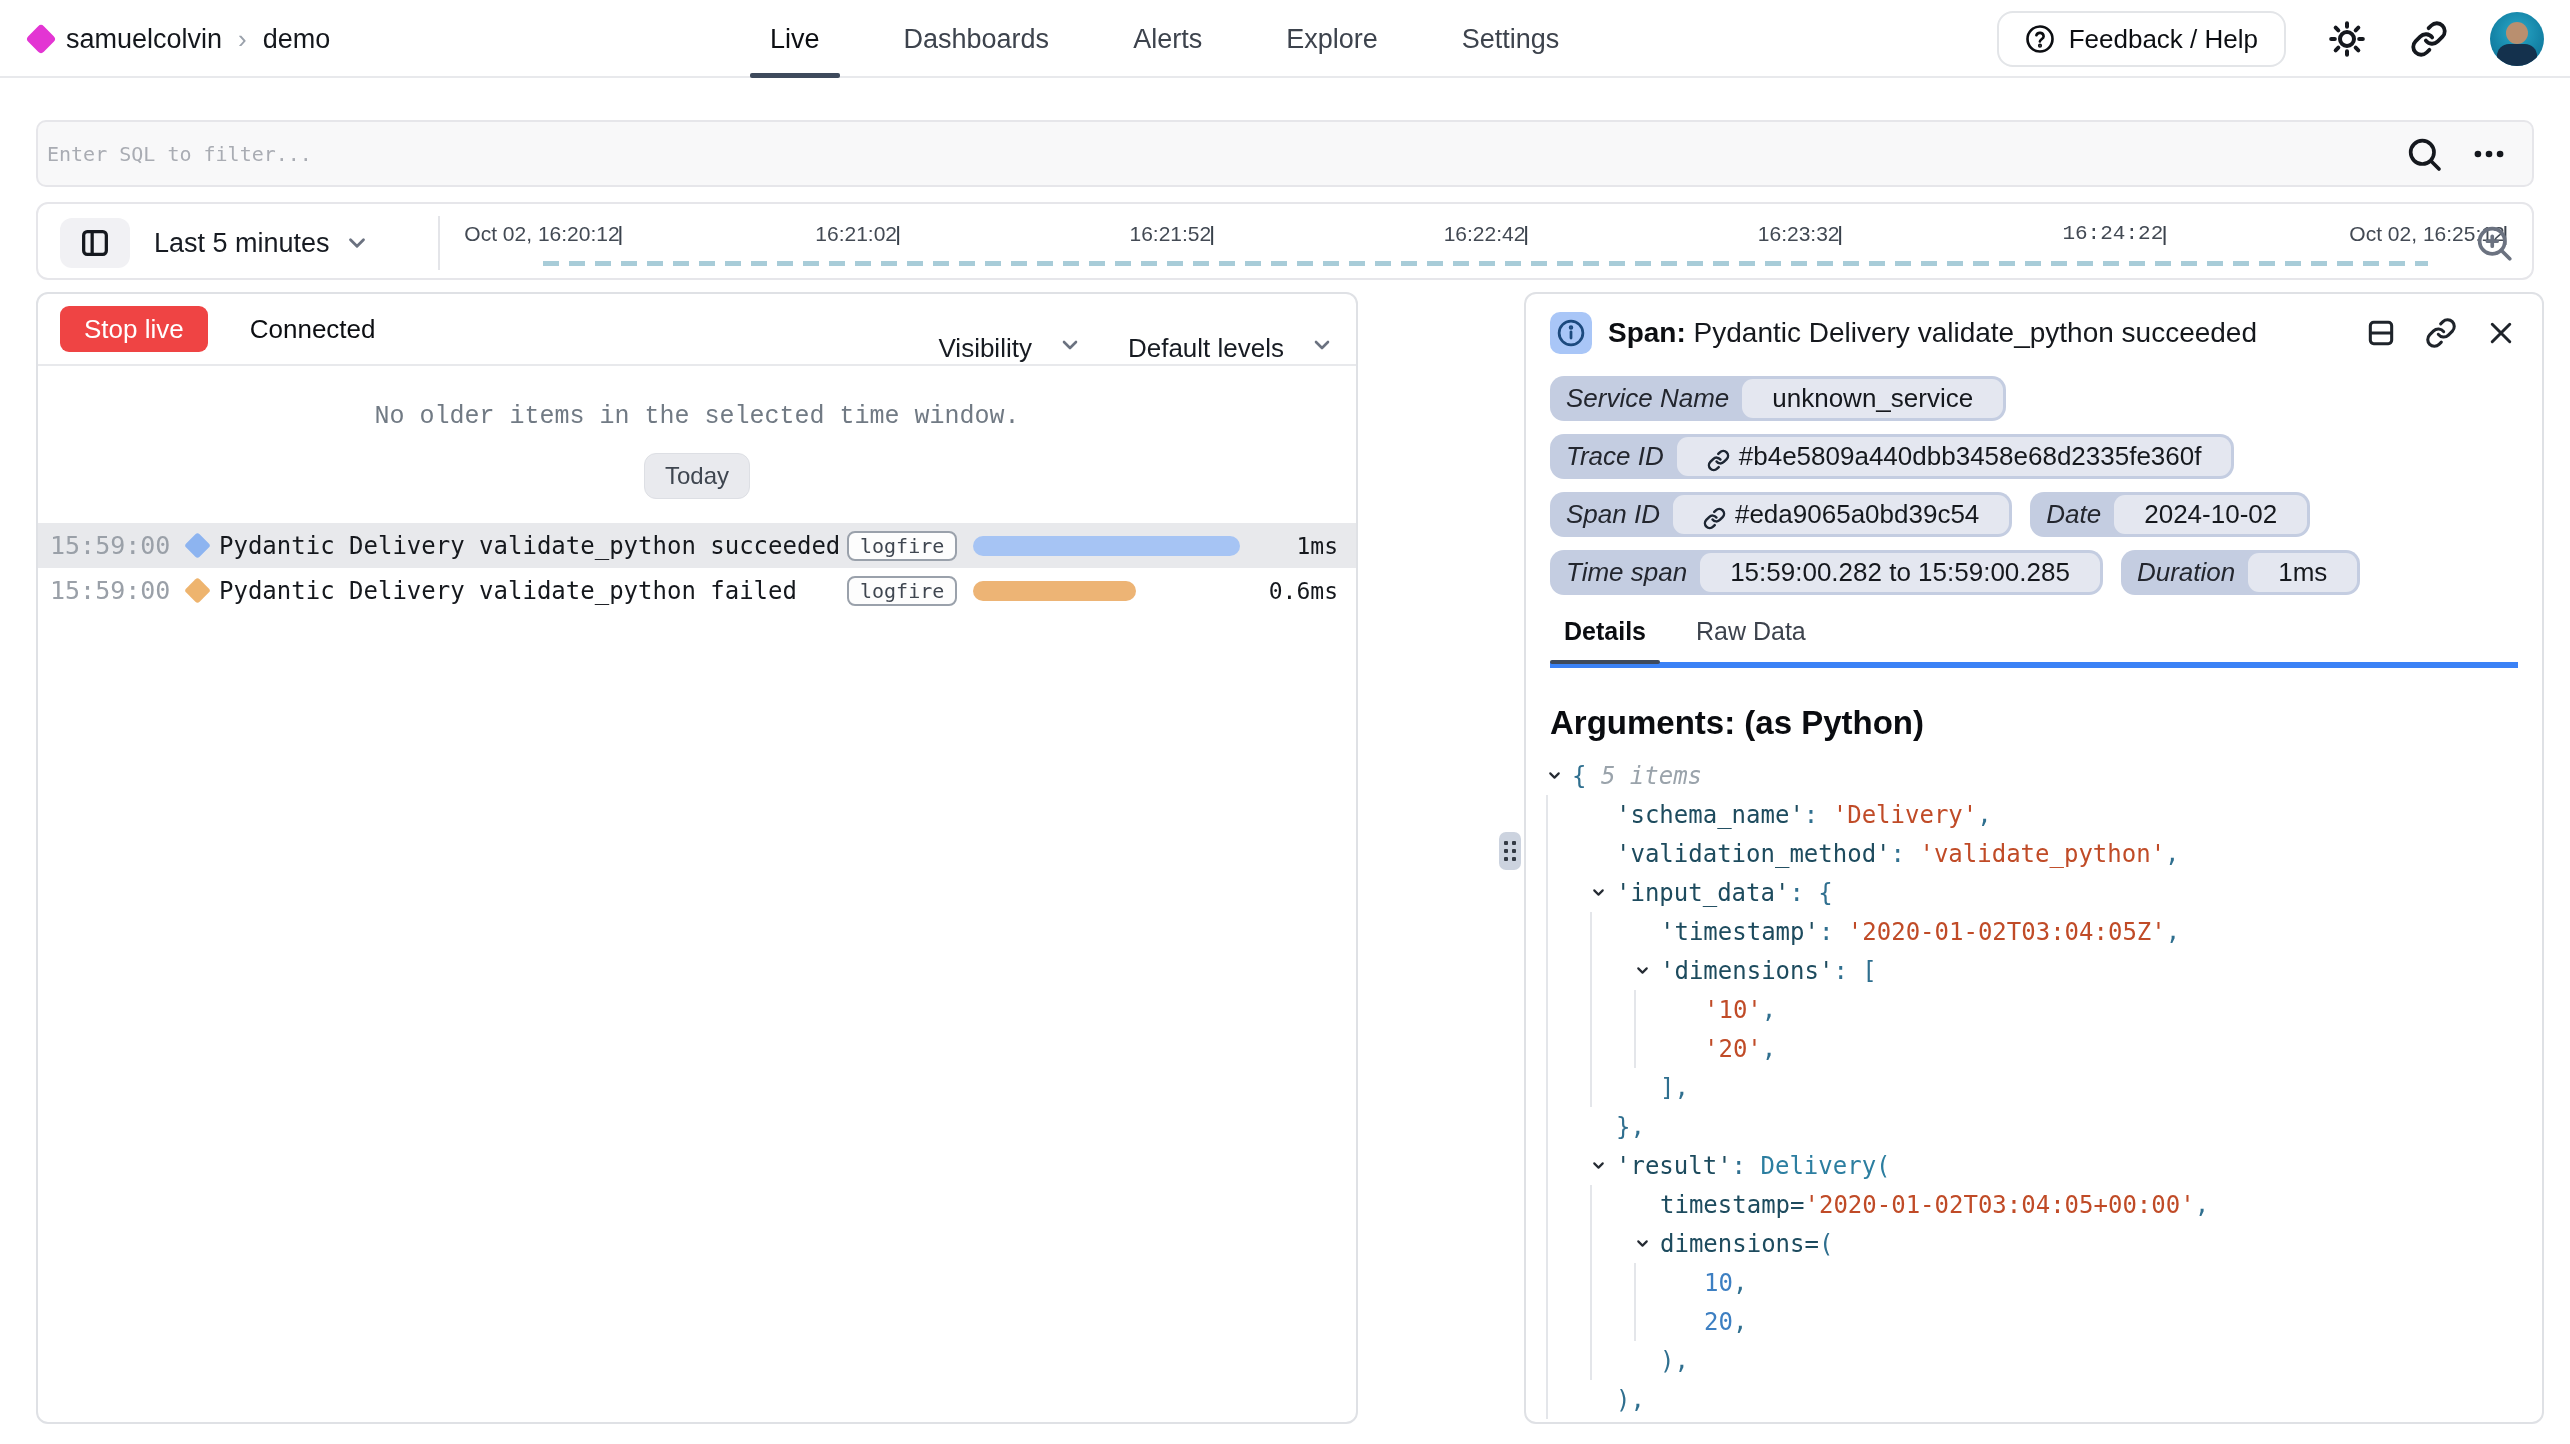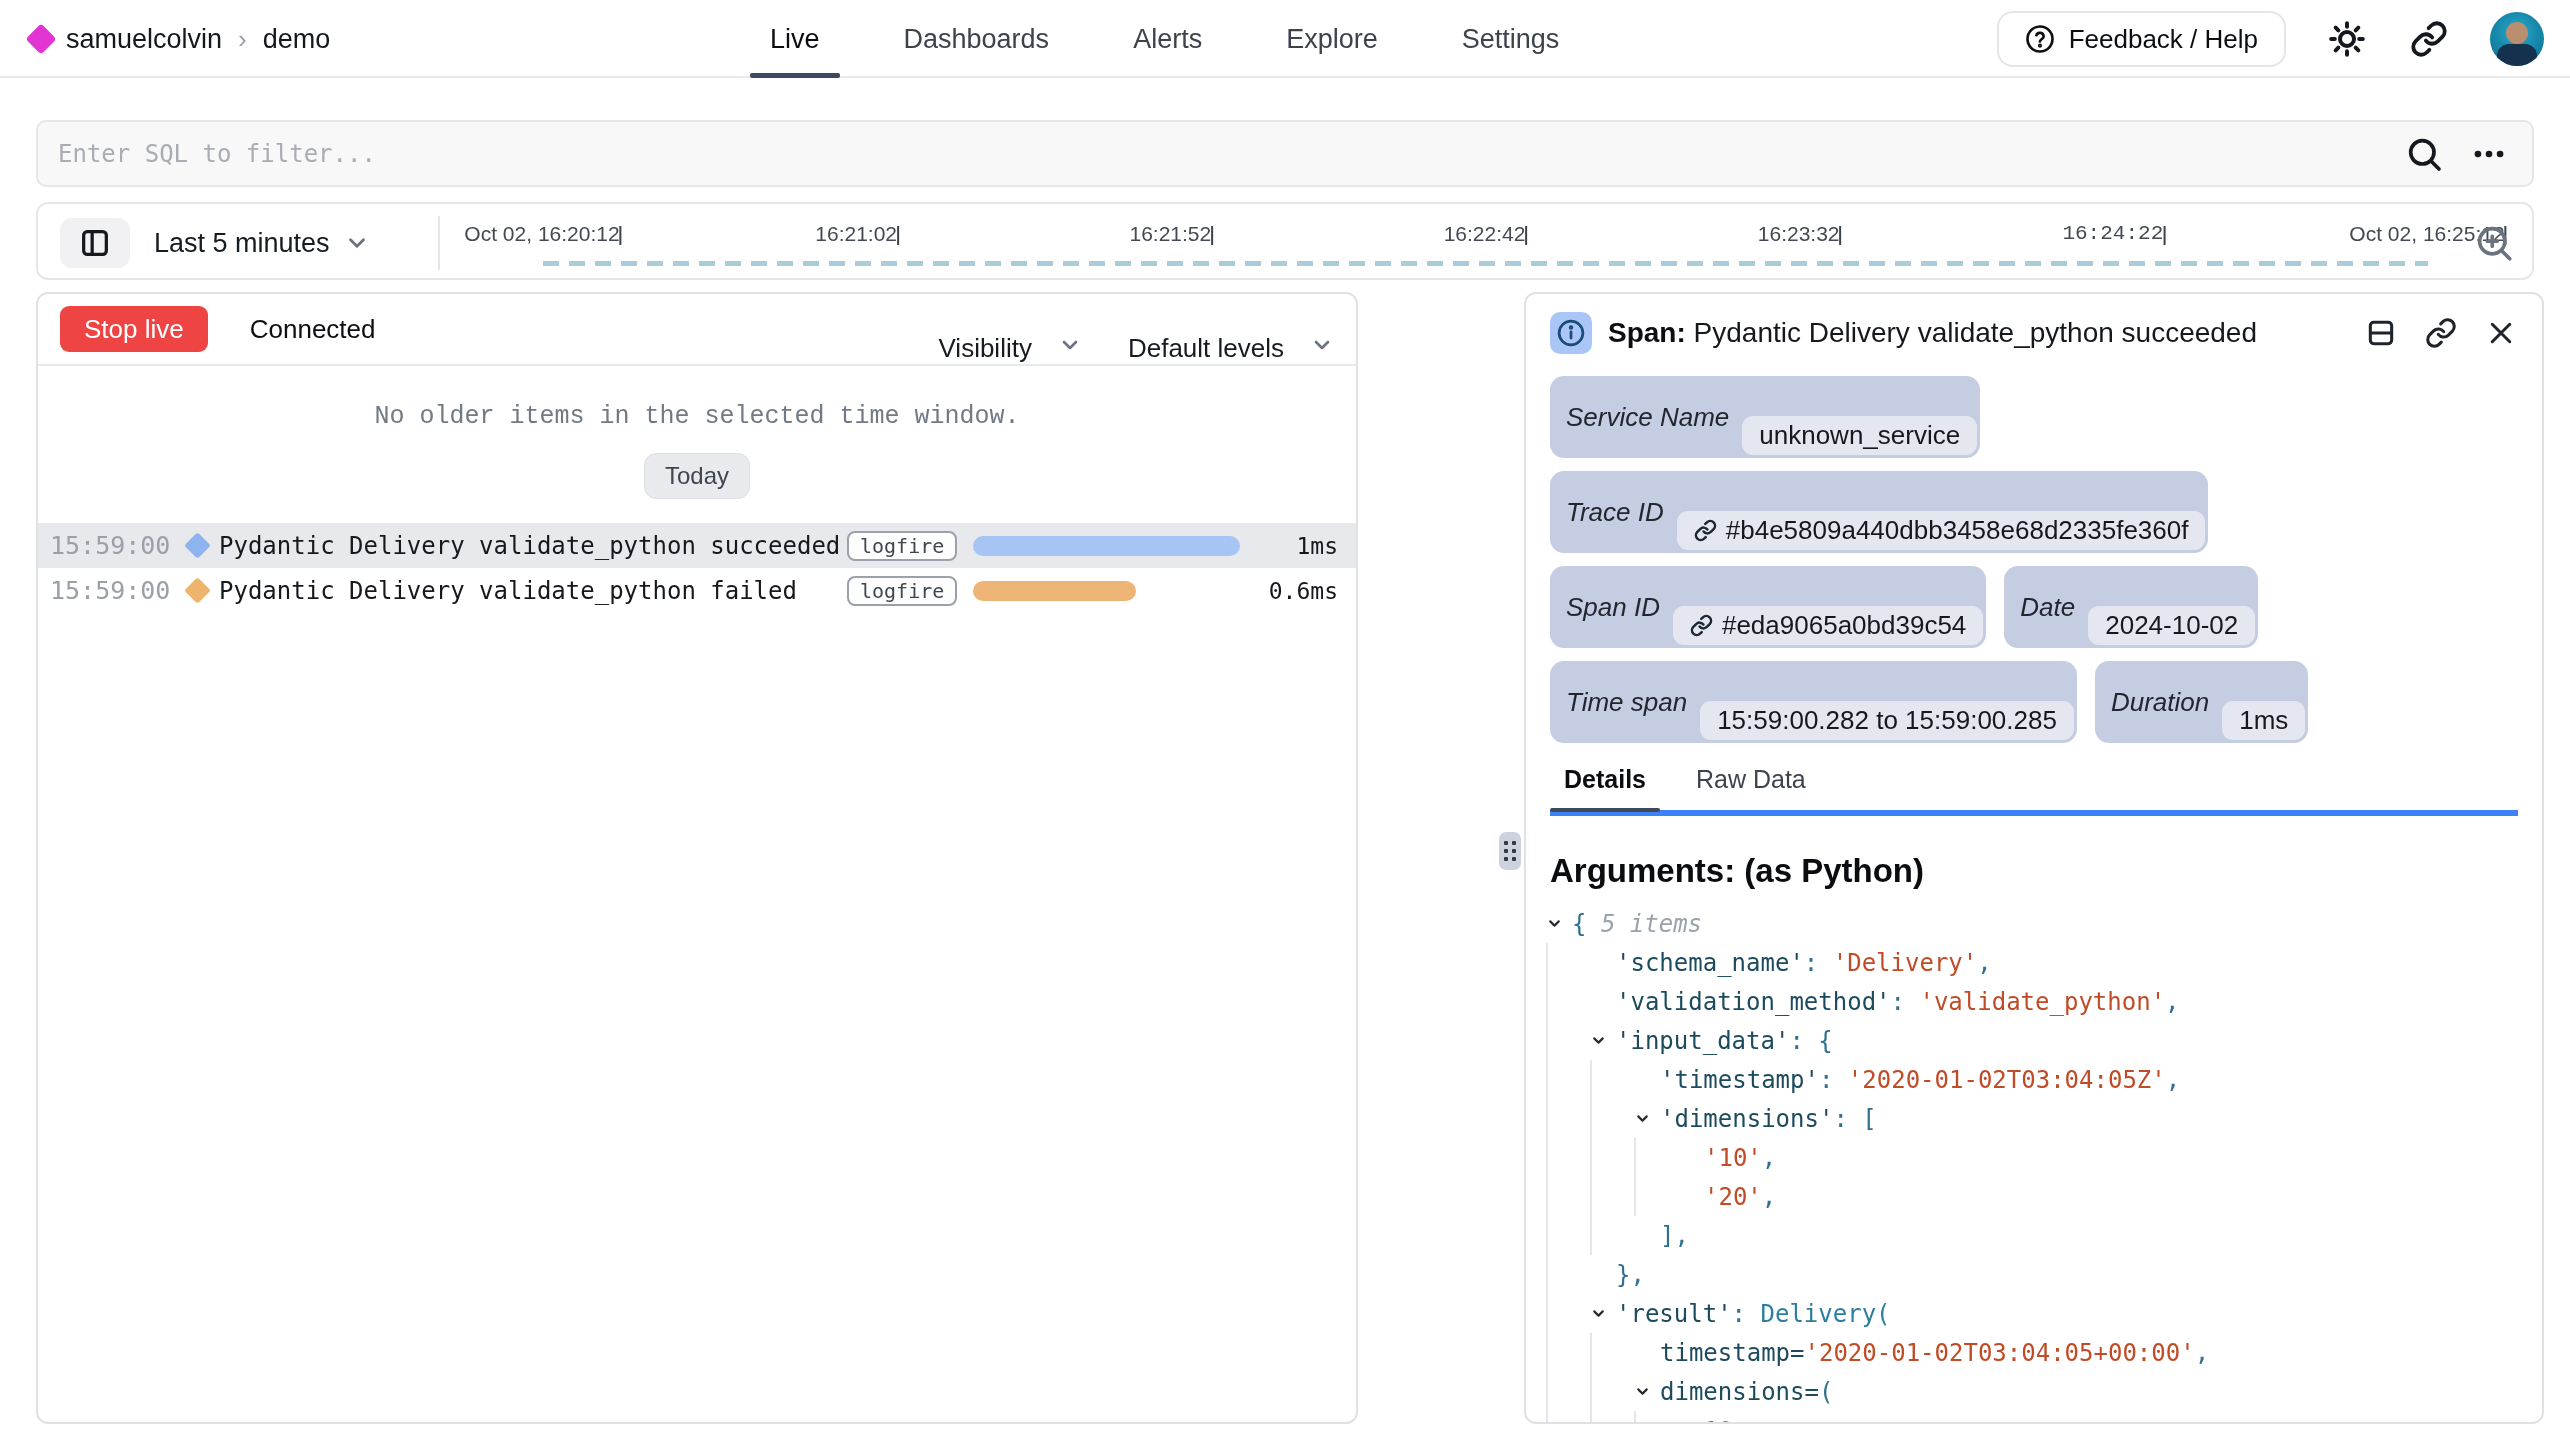--- a/index.html
+++ b/index.html
@@ -18,21 +18,21 @@
   .tab.active::after { content:""; position:absolute; left:22px; right:22px; bottom:0; height:5px; background:#3e4a5c; border-radius:2px; }
   #hdr-right { position:absolute; right:26px; top:0; height:78px; display:flex; align-items:center; gap:40px; }
   #feedback-btn { display:flex; align-items:center; gap:14px; height:56px; padding:0 26px; border:2px solid #e3e5e8; border-radius:16px; background:#fff; font-size:26px; color:#0c0e12; cursor:pointer; }
   .hicon { width:42px; height:42px; display:flex; align-items:center; justify-content:center; cursor:pointer; }
   #avatar { width:54px; height:54px; border-radius:50%; background:radial-gradient(circle at 50% 38%, #2aa9c9 0%, #1585a8 55%, #0e6e93 100%); overflow:hidden; position:relative; cursor:pointer; }
   #avatar::before { content:""; position:absolute; left:16px; top:10px; width:22px; height:22px; border-radius:50%; background:#b98f6f; }
   #avatar::after { content:""; position:absolute; left:7px; top:32px; width:40px; height:26px; border-radius:12px 12px 0 0; background:#14314d; }
 
   
   #sqlbar { position:absolute; left:36px; top:120px; width:2498px; height:67px; background:#f8f8f9; border:2px solid #e6e6ea; border-radius:10px; display:flex; align-items:center; }
-  #sql-input { flex:1; height:100%; border:0; outline:0; background:transparent; padding:0 20px; font-family:"DejaVu Sans Mono", monospace; font-size:24px; color:#a16207; }
+  #sql-input { flex:1; height:100%; border:0; outline:0; background:transparent; padding:0 9px; font-family:"DejaVu Sans Mono", monospace; font-size:20px; color:#a16207; }
   #sql-input::placeholder { color:#a9acb3; }
   #sql-icons { display:flex; align-items:center; gap:26px; padding-right:24px; }
 
   
   #timebar { position:absolute; left:36px; top:202px; width:2498px; height:78px; background:#fff; border:2px solid #e6e6ea; border-radius:12px; }
   #panel-toggle { position:absolute; left:22px; top:14px; width:70px; height:50px; background:#f1f1f4; border-radius:12px; display:flex; align-items:center; justify-content:center; cursor:pointer; }
   #range-select { position:absolute; left:116px; top:0; height:78px; display:flex; align-items:center; gap:14px; font-size:27px; color:#171b22; cursor:pointer; }
   #tb-divider { position:absolute; left:400px; top:12px; width:2px; height:54px; background:#e4e5e9; }
   #ticks { position:absolute; left:505px; top:0; width:1885px; height:78px; }
   .tick { position:absolute; top:18px; transform:translateX(-50%); display:flex; flex-direction:row; align-items:center; }
@@ -71,21 +71,21 @@
   #rp-header { display:flex; align-items:center; padding:18px 24px 14px 24px; }
   #rp-kind-badge { width:42px; height:42px; border-radius:10px; background:#a9c6f7; display:flex; align-items:center; justify-content:center; flex:none; }
   #rp-title { margin-left:16px; font-size:28px; color:#15181d; white-space:nowrap; overflow:hidden; }
   #rp-title b { font-weight:700; color:#0c0e12; }
   #rp-icons { margin-left:auto; display:flex; align-items:center; gap:26px; }
   #rp-icons .hicon { width:34px; height:34px; }
   #badges { padding:8px 24px 0 24px; display:flex; flex-direction:column; gap:13px; }
   .badge-row { display:flex; gap:18px; }
   .badge { display:inline-flex; align-items:center; background:#c4cde1; border-radius:14px; padding:3px; font-size:26px; }
   .badge-label { font-style:italic; color:#23262e; padding:4px 13px; white-space:nowrap; }
-  .badge-value { background:#e4e7f0; border-radius:11px; padding:4px 17px; display:flex; align-items:center; gap:9px; color:#15181d; white-space:nowrap;margin-top:37px; }
+  .badge-value { background:#e4e7f0; border-radius:11px; padding:4px 30px; display:flex; align-items:flex-end; gap:9px; color:#15181d; white-space:nowrap; }
   #rp-tabs { display:flex; gap:0; margin:22px 24px 8px 24px; border-bottom:6px solid #3b82f6; }
   .rp-tab { position:relative; font-size:25px; color:#3d434d; padding:0 14px 16px 14px; margin-right:22px; cursor:pointer; }
   .rp-tab.active { color:#0b0d11; font-weight:700; }
   .rp-tab.active::after { content:""; position:absolute; left:0; right:0; bottom:-2px; height:4px; background:#3e4a5c; border-radius:2px; }
   #args-heading { margin:36px 24px 0 24px; font-size:33px; font-weight:700; color:#0a0c10; }
   #tree { margin:14px 0 0 0; padding-left:20px; font-family:"DejaVu Sans Mono", monospace; font-size:24px; }
   .tree-line { display:flex; align-items:center; height:39px; white-space:pre; }
   .guide { display:inline-block; width:44px; height:39px; border-left:2px solid #e4e6ea; flex:none; }
   .chev-slot { display:inline-flex; width:26px; height:39px; align-items:center; flex:none; cursor:pointer; }
   .tok-k { color:#1d4b5e; }

